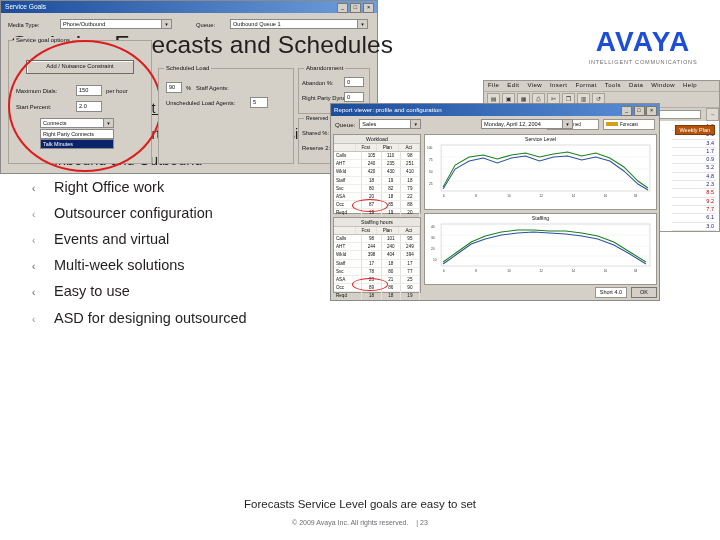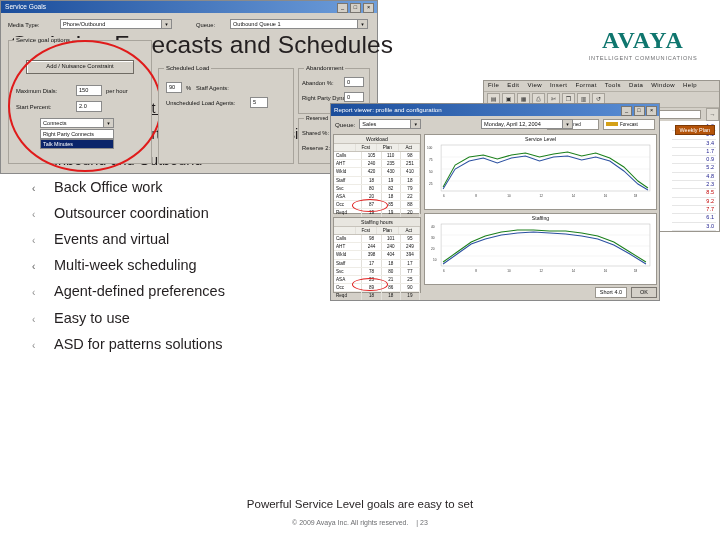--- a/index.html
+++ b/index.html
@@ -35,24 +35,24 @@
 
   
   .logo-block {
     position: absolute;
     right: 14px;
     top: 28px;
     width: 126px;
     text-align: center;
   }
   .logo-word {
-    font-family: Liberation Serif, serif;
-    font-size: 24px;
+    font-family: Liberation Sans, sans-serif;
+    font-size: 28px;
     font-weight: bold;
-    color: #0f766e;
+    color: #1d4ed8;
     letter-spacing: 1.2px;
     line-height: 1;
   }
   .logo-tag {
     font-size: 5.6px;
     color: #6d6e71;
     letter-spacing: 0.75px;
     margin-top: 3px;
     white-space: nowrap;
   }
@@ -474,48 +474,47 @@
     </div>
     <div class="bullet">
       <span class="marker">‹</span>
       <span>Inbound and Outbound</span>
     </div>
     <div class="bullet">
       <span class="marker">‹</span>
     </div>
     <div class="bullet">
       <span class="marker">‹</span>
-      <span>Back Office work</span>
-    </div>
-    <div class="bullet">
-      <span class="marker">‹</span>
-      <span>Outsourcer coordination</span>
+      <span>Right Office work</span>
+    </div>
+    <div class="bullet">
+      <span class="marker">‹</span>
+      <span>Outsourcer configuration</span>
     </div>
     <div class="bullet">
       <span class="marker">‹</span>
       <span>Events and virtual</span>
     </div>
     <div class="bullet">
       <span class="marker">‹</span>
     </div>
     <div class="bullet">
       <span class="marker">‹</span>
-      <span>Multi-week scheduling</span>
-    </div>
-    <div class="bullet">
-      <span class="marker">‹</span>
-      <span>Agent-defined preferences</span>
+      <span>Multi-week solutions</span>
+    </div>
+    <div class="bullet">
+      <span class="marker">‹</span>
     </div>
     <div class="bullet">
       <span class="marker">‹</span>
       <span>Easy to use</span>
     </div>
     <div class="bullet">
       <span class="marker">‹</span>
-      <span>ASD for patterns solutions</span>
+      <span>ASD for designing outsourced</span>
     </div>
   </div>
 
   <div class="shot app-back">
     <div class="ab-menubar">
       <span>File</span>
       <span>Edit</span>
       <span>View</span>
       <span>Insert</span>
       <span>Format</span>
@@ -837,19 +836,19 @@
 
     <div class="grp" style="left:298px; top:118px; width:70px; height:44px;">
       <div class="grp-label" style="font-size:5.2px;">Reserved Shared Utilization</div>
     </div>
     <div class="ftxt" style="left:302px; top:130px;">Shared %:</div>
     <div class="fld" style="left:344px; top:127px; width:20px; height:10px;">0</div>
     <div class="ftxt" style="left:302px; top:145px;">Reserve 2:</div>
     <div class="fld" style="left:344px; top:142px; width:20px; height:10px;">0</div>
   </div>
 
-  <div class="caption">Powerful Service Level goals are easy to set</div>
+  <div class="caption">Forecasts Service Level goals are easy to set</div>
   <div class="footer">
     <span>© 2009 Avaya Inc. All rights reserved.</span>
     <span class="pg">|  23</span>
   </div>
 
 </div>
 
 </body></html>

